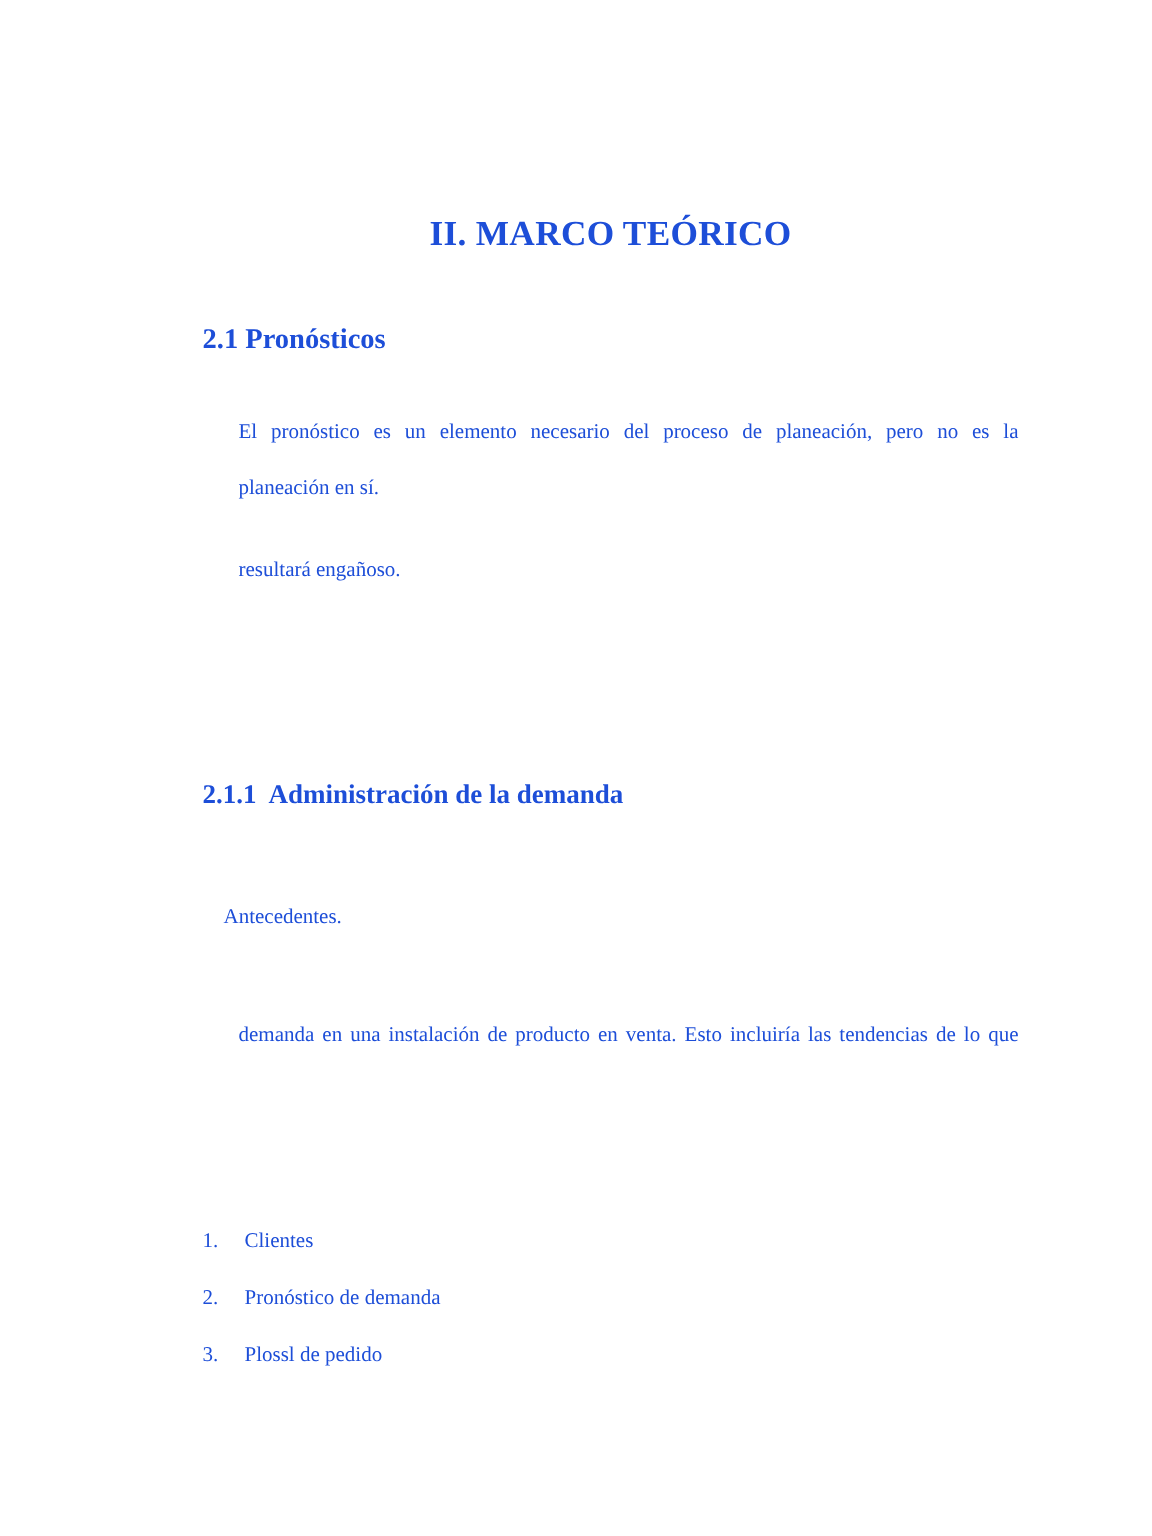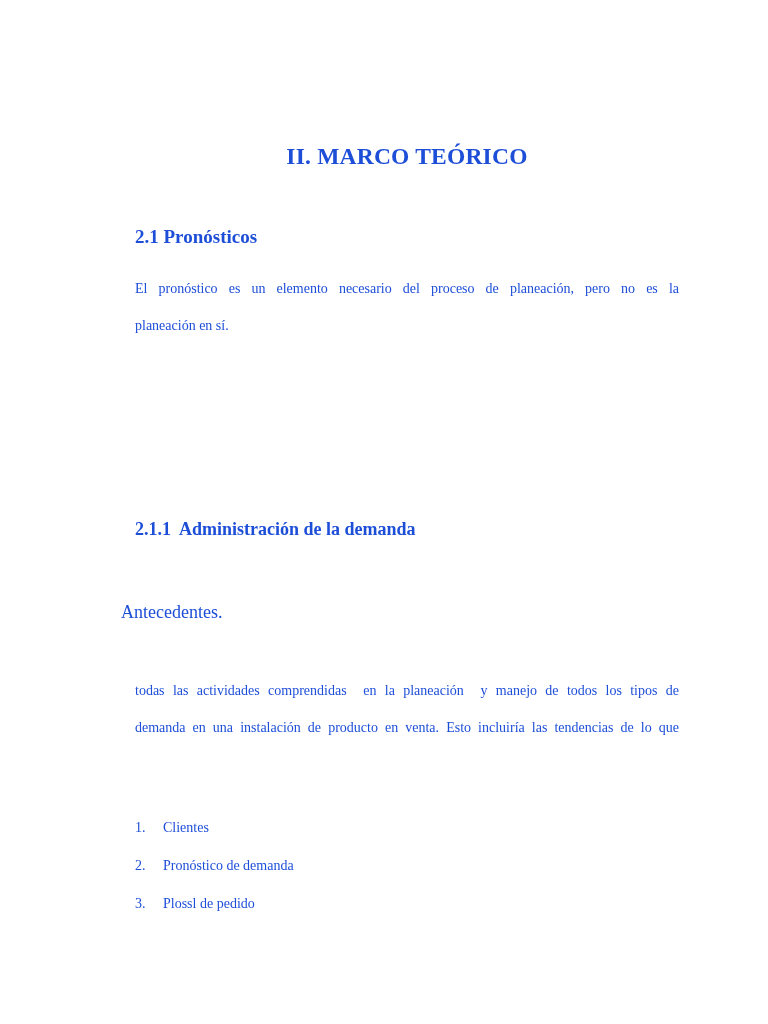--- a/index.html
+++ b/index.html
@@ -19,59 +19,60 @@
     width: 544px;
     margin: 0;
     font-size: 23.5px;
     font-weight: bold;
     line-height: 28px;
     text-align: center;
     letter-spacing: 0.2px;
   }
   .h21 {
     position: absolute;
-    top: 225px;
+    top: 215px;
     left: 135px;
     width: 544px;
     margin: 0;
     font-size: 19px;
     font-weight: bold;
     line-height: 24px;
   }
   .h211 {
     position: absolute;
     top: 518px;
     left: 135px;
     width: 544px;
     margin: 0;
     font-size: 18px;
     font-weight: bold;
     line-height: 22px;
   }
   .subhead {
     position: absolute;
     top: 601px;
-    left: 121px;
+    left: 149px;
     width: 544px;
-    font-size: 18px;
+    font-size: 14px;
     font-weight: normal;
     line-height: 22px;
   }
   .para {
     position: absolute;
     left: 135px;
     width: 544px;
     font-size: 14px;
     line-height: 37px;
   }
   .para .line {
     text-align: justify;
     text-align-last: justify;
     white-space: nowrap;
     overflow: hidden;
+    margin-left: 24px;
   }
   .para .line.last {
     text-align-last: left;
   }
   .p1 { top: 270px; }
   .p2 { top: 362px; }
   .p3 { top: 672px; }
   .num-list {
     position: absolute;
     top: 809px;
@@ -95,28 +96,28 @@
   <h1 class="doc-title">II. MARCO TEÓRICO</h1>
 
   <h2 class="h21">2.1 Pronósticos</h2>
 
   <div class="para p1">
       <div class="line">El pronóstico es un elemento necesario del proceso de planeación, pero no es la</div>
       <div class="line last">planeación en sí.</div>
     </div>
 
   <div class="para p2">
+      <div class="line last">resultará engañoso.</div>
     </div>
 
   <h3 class="h211">2.1.1&nbsp; Administración de la demanda</h3>
 
   <div class="subhead">Antecedentes.</div>
 
   <div class="para p3">
-      <div class="line">todas las actividades comprendidas&nbsp; en la planeación&nbsp; y manejo de todos los tipos de</div>
       <div class="line">demanda en una instalación de producto en venta. Esto incluiría las tendencias de lo que</div>
     </div>
 
   <ol class="num-list">
       <li>
         <span class="num">1.</span>
         <span class="label">Clientes</span>
       </li>
       <li>
         <span class="num">2.</span>

